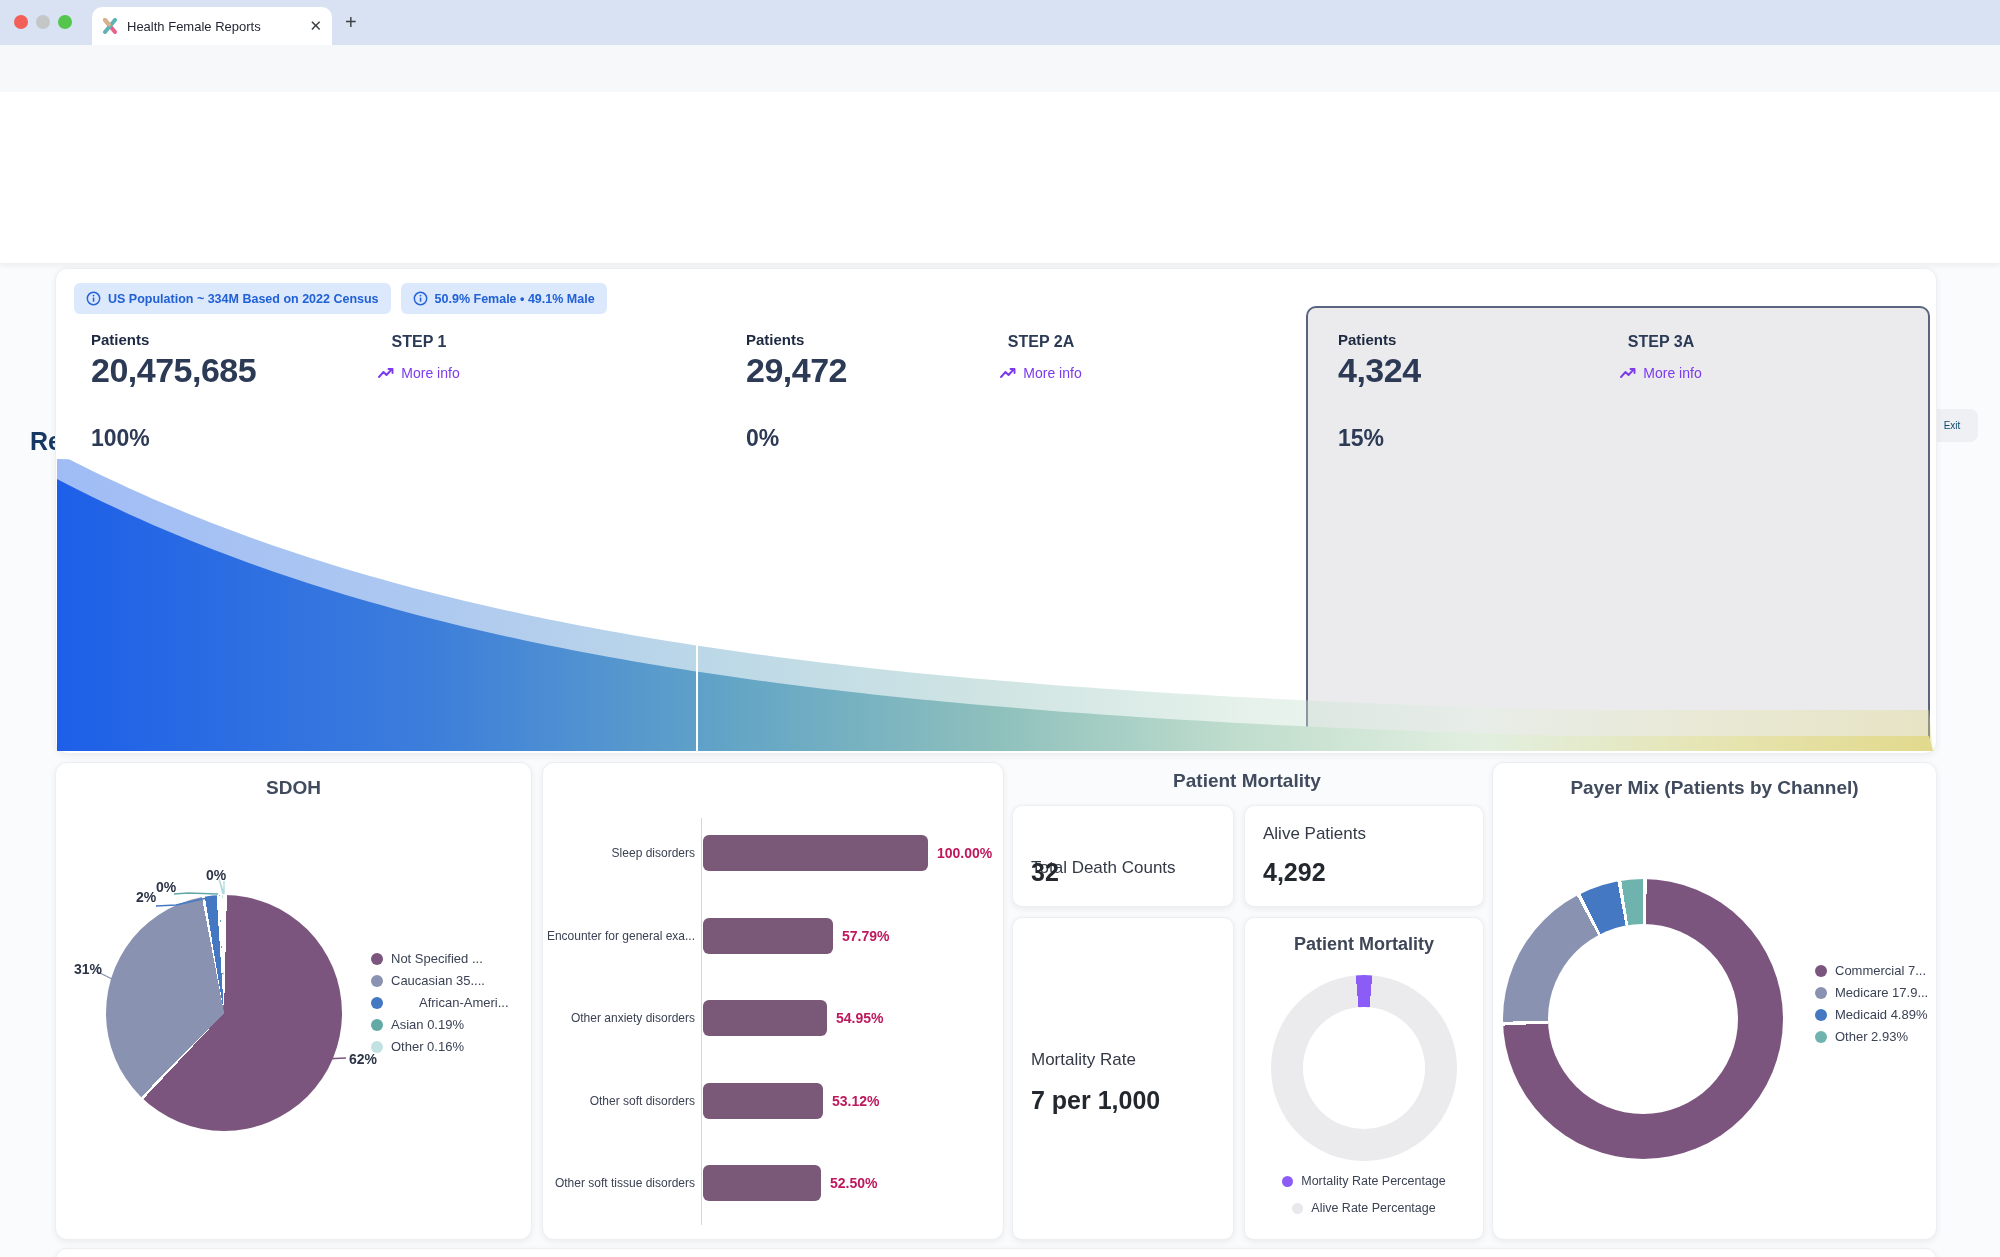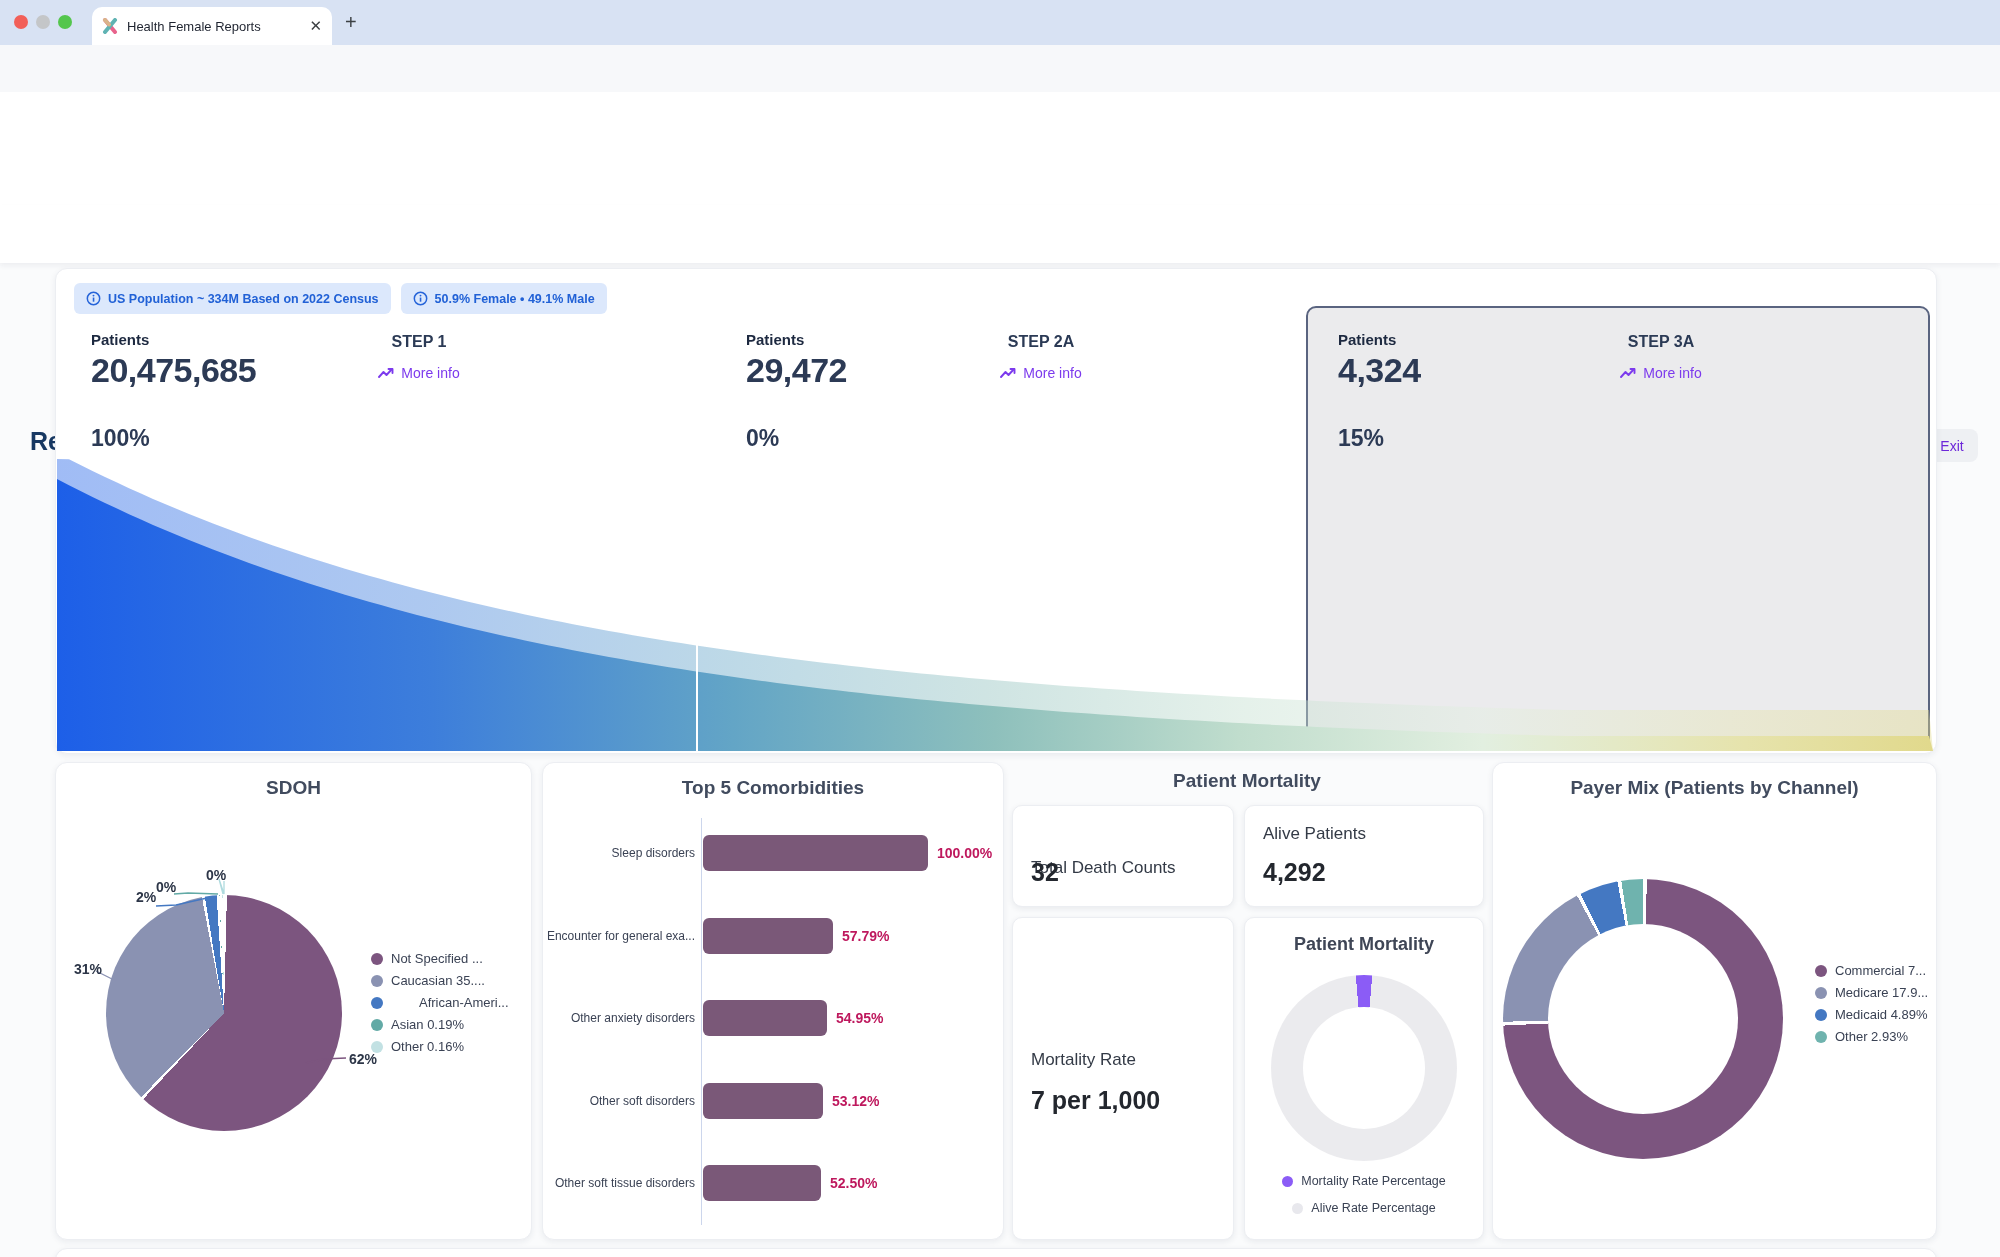--- a/index.html
+++ b/index.html
@@ -34,22 +34,22 @@
   #logo .lh{color:#9a7ab8;font-weight:400;}
   #logo .ln{color:#6d4b92;font-weight:bold;}
   #logo .lx{color:#d4628c;font-weight:bold;}
   #logo .ldiv{color:#b497c6;font-weight:300;margin:0 12px 0 14px;}
   #logo-mark{display:inline-block;width:30px;height:30px;border:2px solid #e87795;border-radius:6px;
              color:#5c3f63;font-size:21px;line-height:29px;text-align:center;vertical-align:6px;}
   #menu-btn{left:1950px;top:150px;width:24px;height:18px;display:flex;flex-direction:column;justify-content:space-between;}
   #menu-btn span{display:block;height:3px;background:#4f5a73;border-radius:1px;}
   #titlebar{left:0;top:205px;width:2000px;height:58px;background:#fff;box-shadow:0 3px 5px rgba(30,40,70,.06);}
   #page-title{left:30px;top:222px;font-size:25px;font-weight:bold;color:#173862;}
-  #exit-btn{left:1926px;top:224px;width:52px;height:33px;background:#eef0f3;border-radius:8px;
-            font-size:14px;color:#6d28d9;display:flex;align-items:center;justify-content:center;}
+  #exit-btn{left:1926px;top:204px;width:52px;height:33px;background:#eef0f3;border-radius:8px;
+            font-size:10px;color:#0c4a6e;display:flex;align-items:center;justify-content:center;}
   
   #funnel-card{left:55px;top:268px;width:1880px;height:484px;}
   #chip-row{left:18px;top:14px;display:flex;gap:10px;}
   .chip{display:flex;align-items:center;gap:7px;background:#dce8fc;color:#2161d6;font-size:12.5px;
         font-weight:bold;padding:8px 12px;border-radius:6px;white-space:nowrap;}
   .step-patients{font-size:15px;font-weight:bold;color:#1d2940;}
   .step-value{font-size:34px;font-weight:bold;color:#2c3a55;letter-spacing:-.5px;}
   .step-pct{font-size:23px;font-weight:bold;color:#2c3a55;}
   .step-name{font-size:16px;font-weight:bold;color:#2b3a55;}
   .more-info{display:flex;align-items:center;gap:6px;color:#7c3aed;font-size:14px;}
@@ -283,21 +283,20 @@
           <span>Asian 0.19%</span>
         </div>
         <div class="legend-row" style="left: 315px; top: 276px;">
           <span class="legend-dot" style="width: 12px; height: 12px; border-radius: 50%; flex: 0 0 auto; background: rgb(194, 225, 227);"></span>
           <span>Other 0.16%</span>
         </div>
       </div>
   </div>
 
   <div class="card" style="left:542px;top:762px;width:460px;height:476px;">
-    <div class="card-title">Top 5 Comorbidities</div>
     <div class="abs" style="left:158px;top:55px;width:1px;height:407px;background:#ccd6ec;"></div>
     <div id="comorb-bars">
         <div class="bar-label" style="top: 83px; left: 0px;">Sleep disorders</div>
         <div class="bar" style="top: 72px; width: 225px; background: rgb(122, 88, 120);"></div>
         <div class="bar-value" style="top: 82px; left: 394px;">100.00%</div>
         <div class="bar-label" style="top: 165.5px; left: 0px;">Encounter for general exa...</div>
         <div class="bar" style="top: 154.5px; width: 130px; background: rgb(122, 88, 120);"></div>
         <div class="bar-value" style="top: 164.5px; left: 299px;">57.79%</div>
         <div class="bar-label" style="top: 248px; left: 0px;">Other anxiety disorders</div>
         <div class="bar" style="top: 237px; width: 124px; background: rgb(122, 88, 120);"></div>

